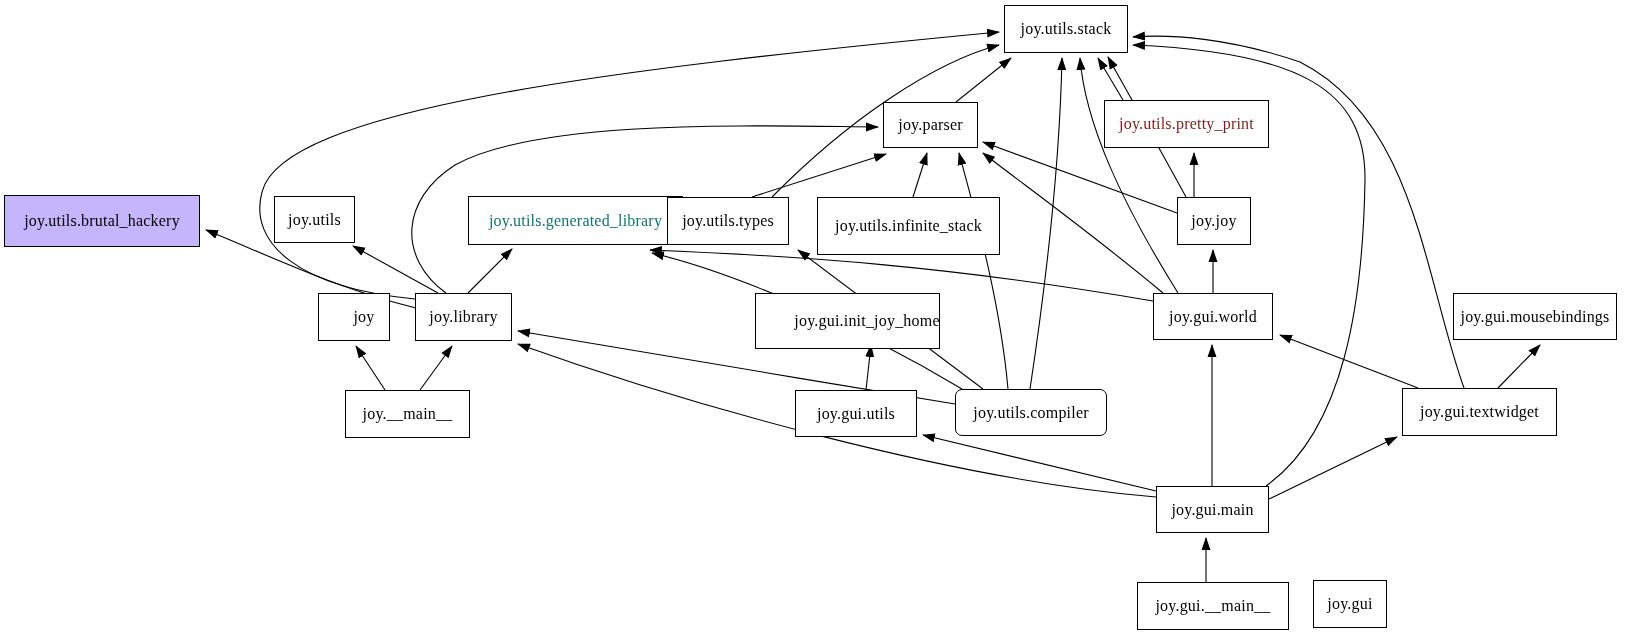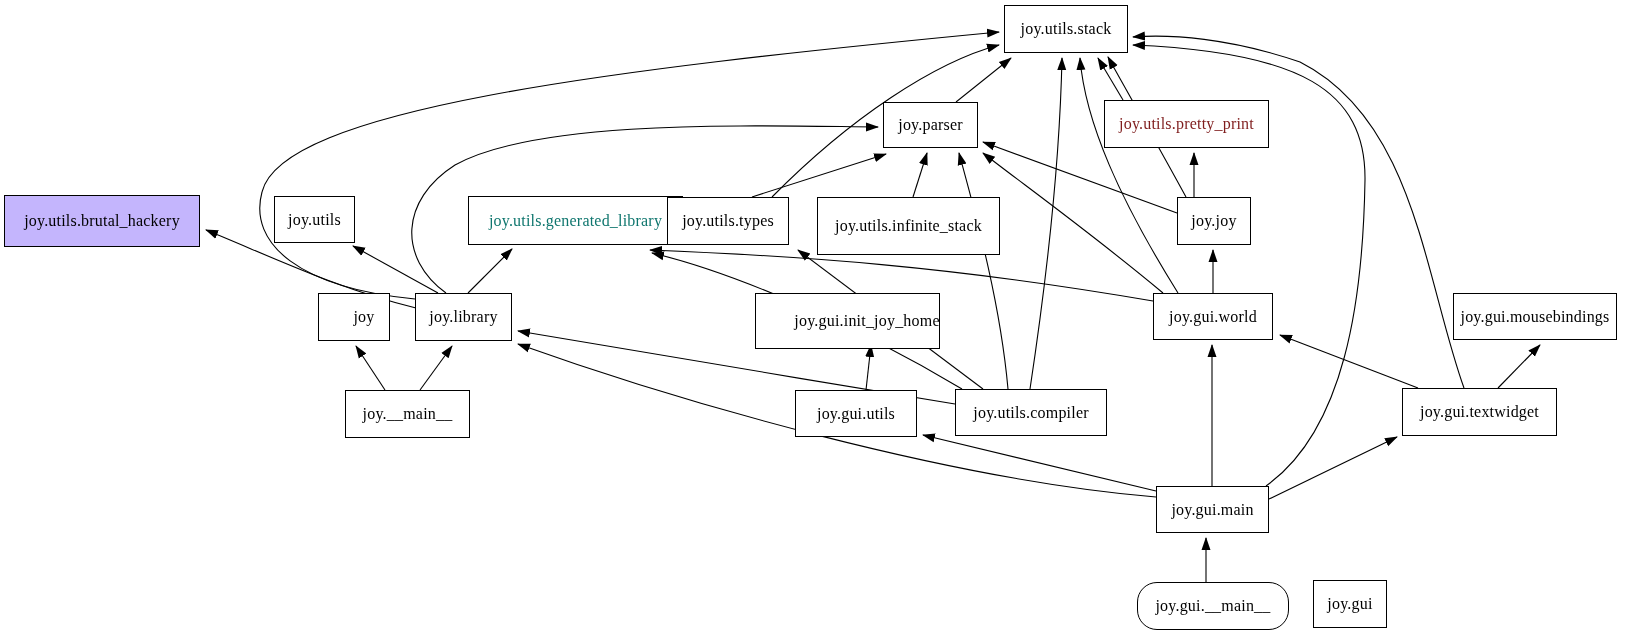--- a/index.html
+++ b/index.html
@@ -124,29 +124,29 @@
       </div>
       <div class="node" style="left: 1453px; top: 293px; width: 164px; height: 47px; background: rgb(255, 255, 255); border-color: rgb(0, 0, 0); color: rgb(0, 0, 0);">
         <span>joy.gui.mousebindings</span>
       </div>
       <div class="node" style="left: 345px; top: 390px; width: 125px; height: 48px; background: rgb(255, 255, 255); border-color: rgb(0, 0, 0); color: rgb(0, 0, 0);">
         <span>joy.__main__</span>
       </div>
       <div class="node" style="left: 795px; top: 390px; width: 122px; height: 47px; background: rgb(255, 255, 255); border-color: rgb(0, 0, 0); color: rgb(0, 0, 0);">
         <span>joy.gui.utils</span>
       </div>
-      <div class="node" style="left: 955px; top: 389px; width: 152px; height: 47px; background: rgb(255, 255, 255); border-color: rgb(0, 0, 0); color: rgb(0, 0, 0);">
+      <div class="node" style="left: 955px; top: 389px; width: 152px; height: 47px; background: rgb(255, 255, 255); border-color: rgb(0, 0, 0); color: rgb(0, 0, 0); border-radius: 7px;">
         <span>joy.utils.compiler</span>
       </div>
       <div class="node" style="left: 1402px; top: 388px; width: 155px; height: 48px; background: rgb(255, 255, 255); border-color: rgb(0, 0, 0); color: rgb(0, 0, 0);">
         <span>joy.gui.textwidget</span>
       </div>
       <div class="node" style="left: 1156px; top: 486px; width: 113px; height: 47px; background: rgb(255, 255, 255); border-color: rgb(0, 0, 0); color: rgb(0, 0, 0);">
         <span>joy.gui.main</span>
       </div>
-      <div class="node" style="left: 1137px; top: 582px; width: 152px; height: 48px; background: rgb(255, 255, 255); border-color: rgb(0, 0, 0); color: rgb(0, 0, 0); border-radius: 20px;">
+      <div class="node" style="left: 1137px; top: 582px; width: 152px; height: 48px; background: rgb(255, 255, 255); border-color: rgb(0, 0, 0); color: rgb(0, 0, 0);">
         <span>joy.gui.__main__</span>
       </div>
       <div class="node" style="left: 1313px; top: 580px; width: 74px; height: 48px; background: rgb(255, 255, 255); border-color: rgb(0, 0, 0); color: rgb(0, 0, 0);">
         <span>joy.gui</span>
       </div>
     </div>
 </div>
 
 </body></html>

